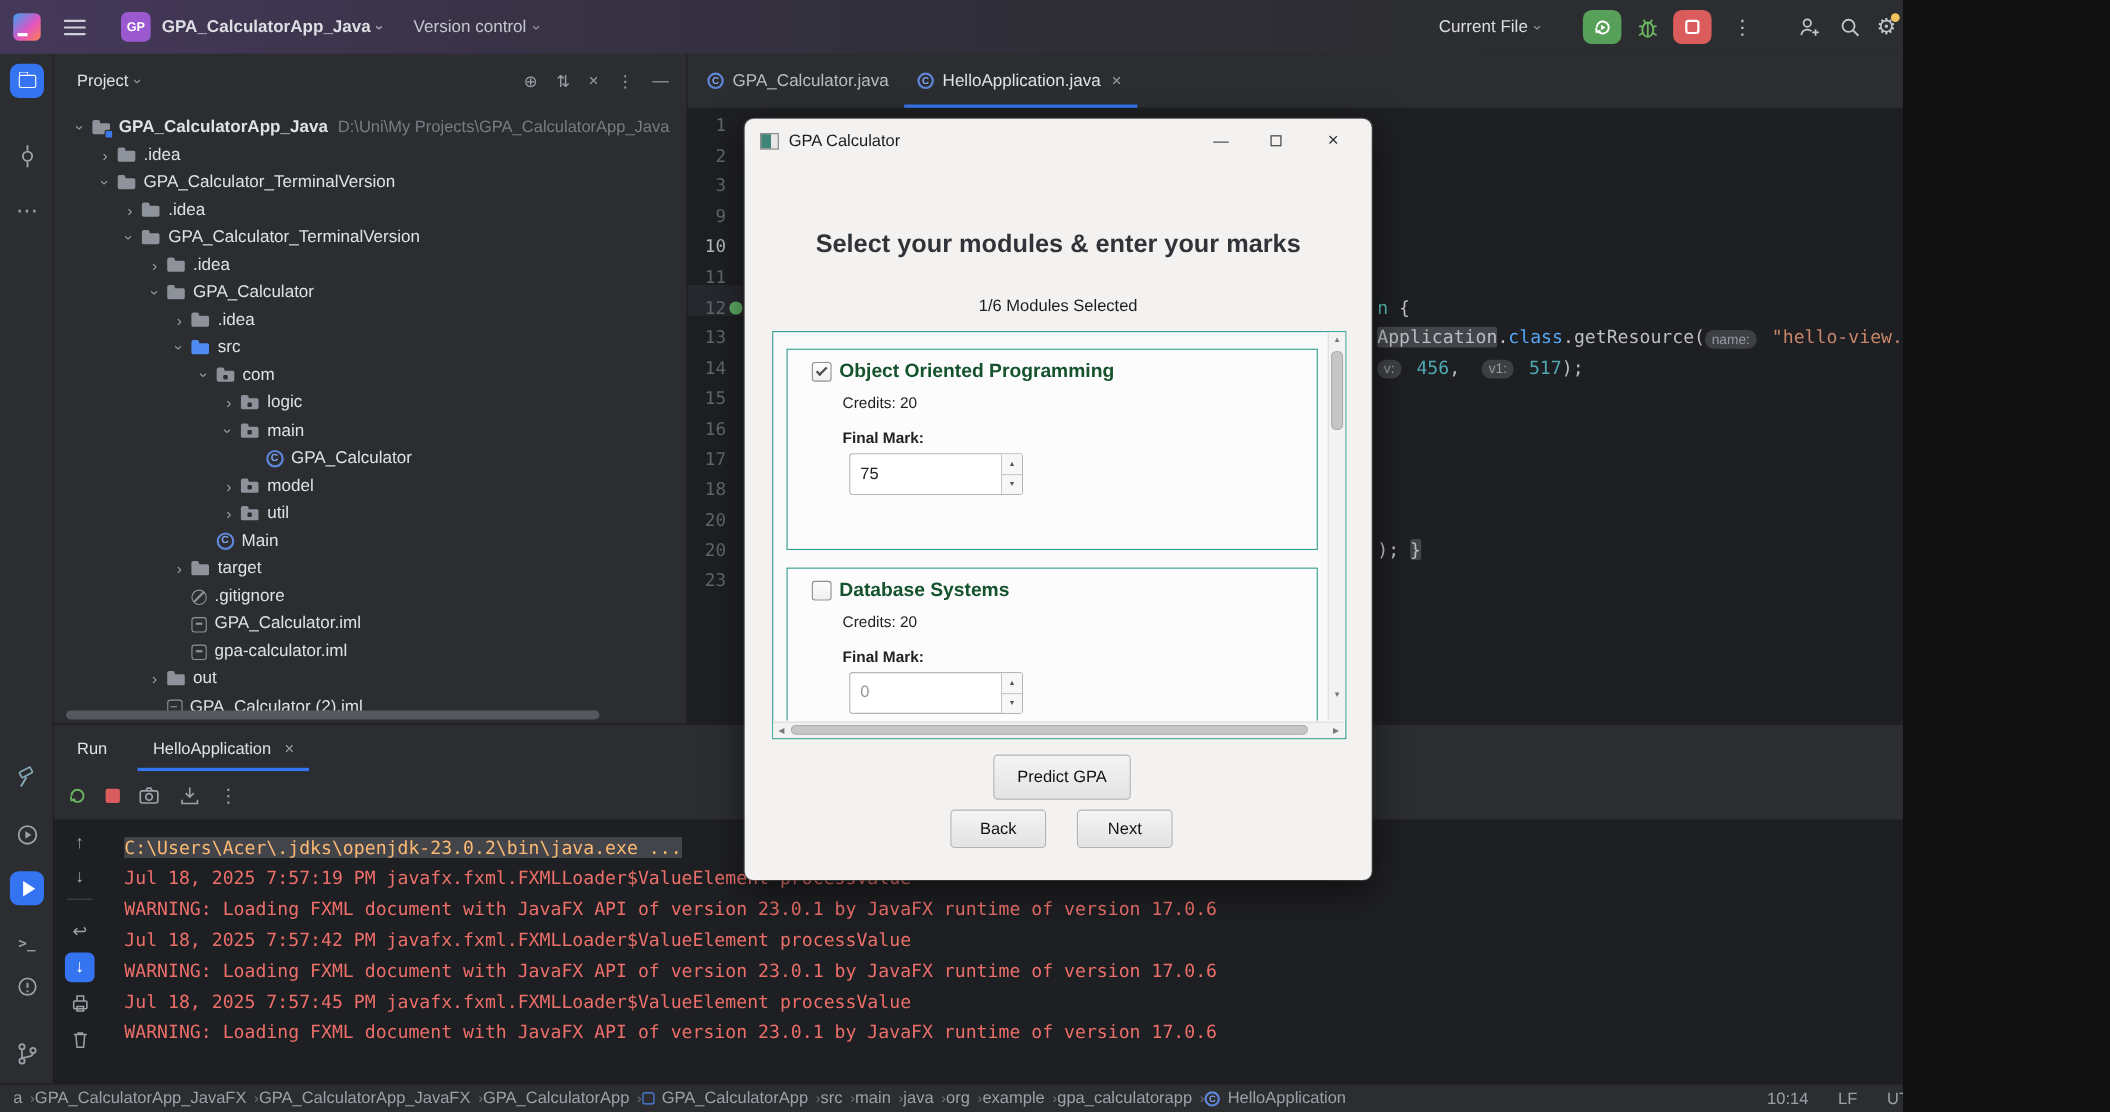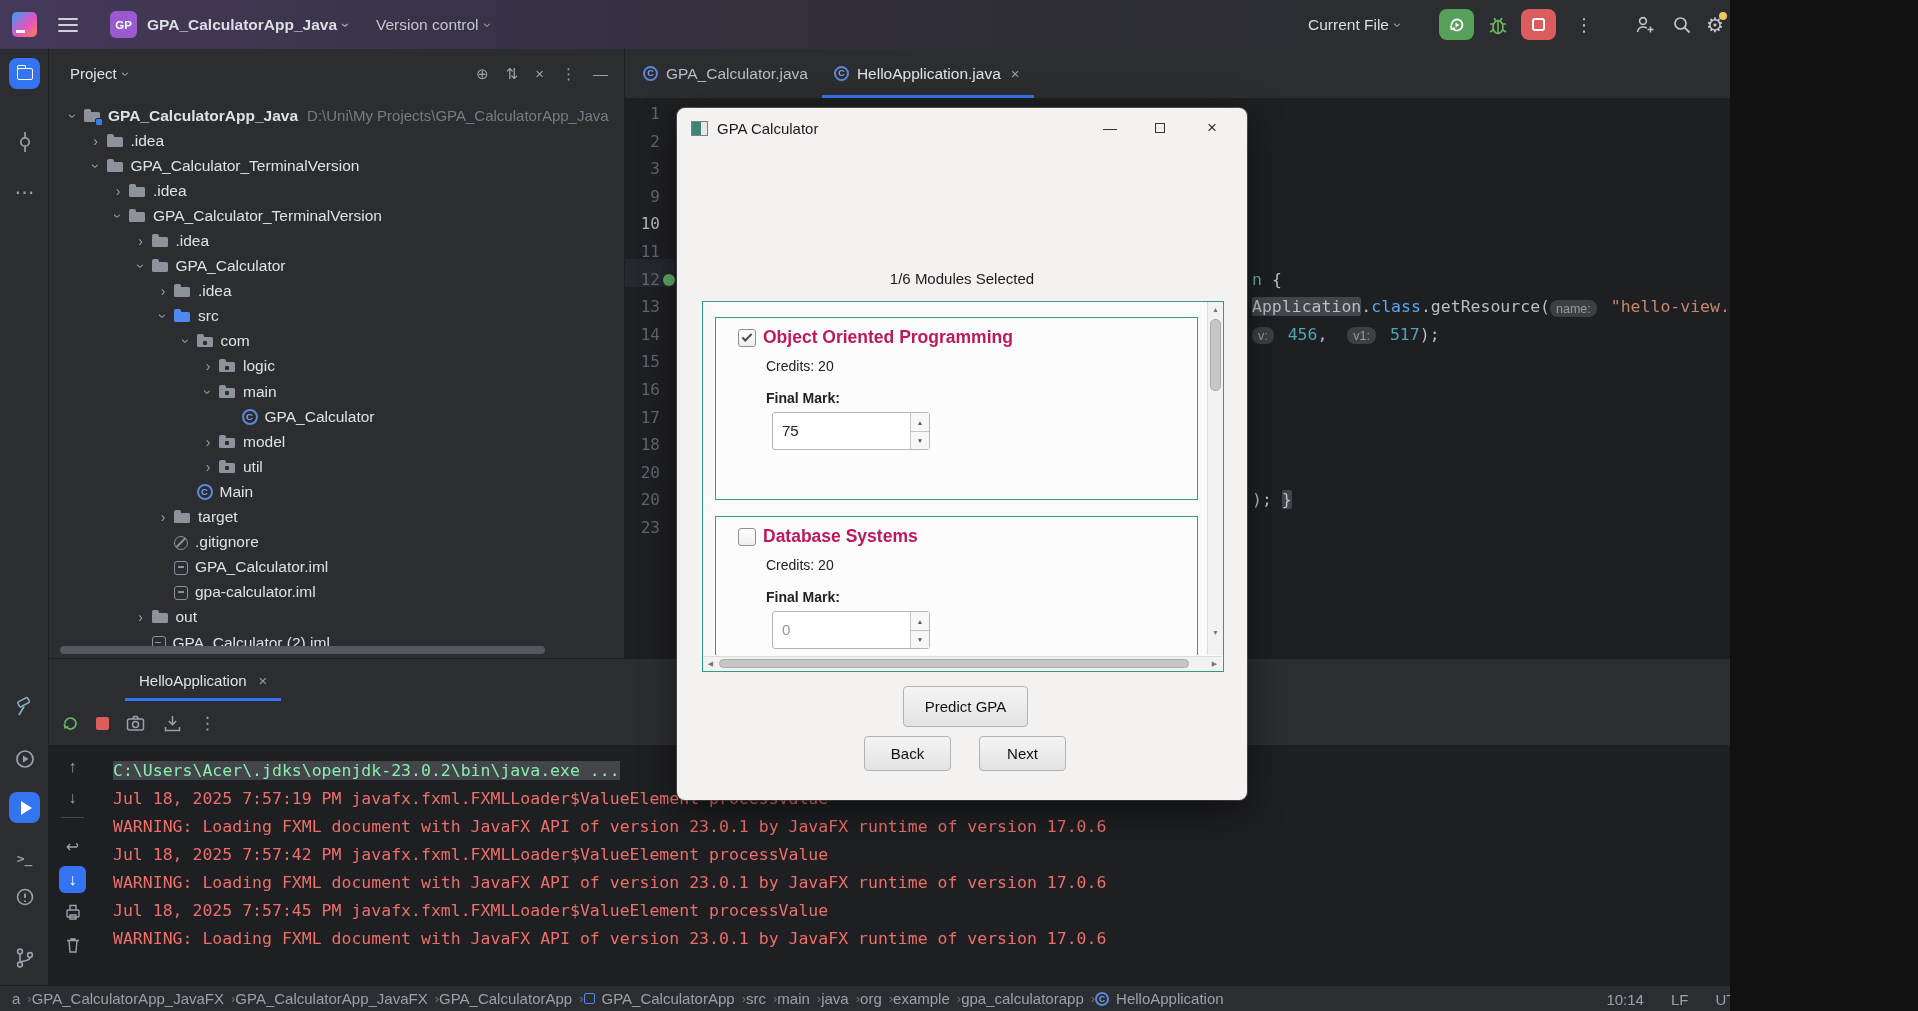--- a/index.html
+++ b/index.html
@@ -97,21 +97,21 @@
   
   #run-panel{left:49px;top:658px;width:1822px;height:327px;background:#2B2D30;border-top:1px solid #1E1F22;}
   #run-header{position:absolute;left:0;top:0;width:100%;height:42px;display:flex;align-items:center;}
   #run-label{margin-left:21px;font-size:15px;color:#DFE1E5;}
   #run-tab{position:absolute;left:76px;top:0;height:42px;display:flex;align-items:center;gap:10px;padding:0 14px;font-size:15px;color:#DFE1E5;}
   #run-tab::after{content:'';position:absolute;left:0;bottom:0;width:100%;height:3px;background:#3574F0;}
   #run-toolbar{position:absolute;left:0;top:42px;width:100%;height:44px;display:flex;align-items:center;gap:16px;padding-left:12px;}
   #console{position:absolute;left:0;top:86px;width:100%;height:241px;background:#1E1F22;}
   .cline{position:absolute;left:64px;height:28px;line-height:28px;white-space:pre;
     font-family:"DejaVu Sans Mono","Liberation Mono",monospace;font-size:16.5px;}
-  .cline.path span{background:#43454A;color:#86efac;text-align:center;}
+  .cline.path span{background:#43454A;color:#fdba74;text-align:center;}
   .cline.red{color:#ED6F6A;}
   .vtool{position:absolute;left:10px;width:27px;height:27px;display:flex;align-items:center;justify-content:center;color:#9DA0A8;font-size:16px;}
   .vtool.blue{background:#3574F0;border-radius:6px;color:#fff;}
   .vdiv{position:absolute;left:12px;width:23px;height:1px;background:#43454A;}
 
   
   #statusbar{left:0;top:985px;width:1918px;height:26px;background:#2B2D30;border-top:1px solid #1E1F22;
     display:flex;align-items:center;font-size:15px;color:#9DA0A8;padding-left:12px;}
   .crumb{display:flex;align-items:center;gap:7px;margin-right:7px;}
   .crumb-sep{color:#6F737A;font-size:13px;}
@@ -128,21 +128,21 @@
   .dlg-winbtn{position:absolute;top:0;width:46px;height:40px;display:flex;align-items:center;justify-content:center;color:#333;}
   .dlg-max-glyph{width:10px;height:10px;border:1.1px solid #333;}
   #dlg-heading{position:absolute;left:0;top:100px;width:100%;text-align:center;font-size:23px;font-weight:bold;color:#303438;}
   #dlg-subtitle{position:absolute;left:0;top:162px;width:100%;text-align:center;font-size:15px;color:#1c1c1c;}
   #scrollpane{position:absolute;left:25px;top:193px;width:522px;height:371px;border:1.5px solid #2E9B8C;background:#FAFAFA;}
   #sp-content{position:absolute;left:0;top:0;width:504px;height:353px;overflow:hidden;}
   .mcard{position:absolute;left:12px;width:483px;height:183px;border:1.4px solid #2E9B8C;background:#FCFCFC;}
   .mc-check{position:absolute;left:22px;top:11px;width:18px;height:18px;border:1px solid #8F8F8F;border-radius:3px;
     background:linear-gradient(#FDFDFD,#EFEFEF);}
   .mc-check i{position:absolute;left:3px;top:3.5px;width:10px;height:5px;border-left:2.4px solid #4A4A4A;border-bottom:2.4px solid #4A4A4A;transform:rotate(-45deg);}
-  .mc-name{position:absolute;left:47px;top:9px;font-size:17.5px;font-weight:bold;color:#be185d;}
+  .mc-name{position:absolute;left:47px;top:9px;font-size:17.5px;font-weight:bold;color:#14532d;}
   .mc-credits{position:absolute;left:50px;top:40px;font-size:14px;color:#222;}
   .mc-fml{position:absolute;left:50px;top:72px;font-size:14px;font-weight:bold;color:#222;}
   .spinner{position:absolute;left:56px;top:94px;width:158px;height:38px;background:#fff;border:1px solid #B5B5B5;border-radius:3px;}
   .sp-val{position:absolute;left:9px;top:0;height:36px;line-height:36px;font-size:15px;color:#222;}
   .sp-val.prompt{color:#999;}
   .sp-btns{position:absolute;right:0;top:0;width:19px;height:36px;border-left:1px solid #C5C5C5;}
   .sp-btn{height:18px;display:flex;align-items:center;justify-content:center;background:#F7F7F7;font-size:6.5px;color:#555;}
   .sp-btn.dn{border-top:1px solid #C5C5C5;}
   .jfx-btn{position:absolute;background:linear-gradient(#F4F4F4,#E3E3E3);border:1px solid #B3B3B3;border-radius:4px;
     display:flex;align-items:center;justify-content:center;font-size:15px;color:#111;}
@@ -479,20 +479,23 @@
       <svg width="22" height="22" viewBox="0 0 22 22">
         <path d="M11 3.5c-3 0-5 2.2-5 5v4.2L4.2 15h13.6L16 12.7V8.5c0-2.8-2-5-5-5z" fill="none" stroke="#A8ACB3" stroke-width="1.6"></path>
         <path d="M9.3 17.5a1.9 1.9 0 0 0 3.4 0" fill="none" stroke="#A8ACB3" stroke-width="1.6"></path>
       </svg>
       <span class="dot-badge" style="right:-2px;top:-2px;background:#3574F0;"></span>
     </div>
     <div class="abs" style="left:14px;top:60px;font-size:18px;font-weight:bold;color:#9DA0A8;">m</div>
   </div>
 
   <div id="run-panel" class="abs">
+    <div id="run-header">
+      <span id="run-label">Run</span>
+    </div>
     <div id="run-tab">
       <span>HelloApplication</span>
       <span class="tab-close">×</span>
     </div>
     <div id="run-toolbar">
       <span>
         <svg width="19" height="19" viewBox="0 0 19 19">
           <path d="M4 9.5a5.5 5.5 0 1 1 1.7 4" fill="none" stroke="#6CB860" stroke-width="1.7"></path>
           <path d="M3.4 10 4 13.6 7.4 12.6" fill="none" stroke="#6CB860" stroke-width="1.7"></path>
         </svg>
@@ -614,20 +617,21 @@
   <div id="dialog" class="abs">
     <div id="dlg-titlebar">
       <span id="dlg-icon"></span>
       <span id="dlg-title">GPA Calculator</span>
       <span class="dlg-winbtn" style="left:410px;font-size:14px;">—</span>
       <span class="dlg-winbtn" style="left:460px;">
           <span class="dlg-max-glyph"></span>
         </span>
       <span class="dlg-winbtn" style="left:512px;font-size:17px;">×</span>
     </div>
+    <div id="dlg-heading">Select your modules &amp; enter your marks</div>
     <div id="dlg-subtitle">1/6 Modules Selected</div>
 
     <div id="scrollpane">
       <div id="sp-content">
           <div class="mcard" style="top: 15px;">
             <span class="mc-check">
               <i></i>
             </span>
             <span class="mc-name">Object Oriented Programming</span>
             <span class="mc-credits">Credits: 20</span>

